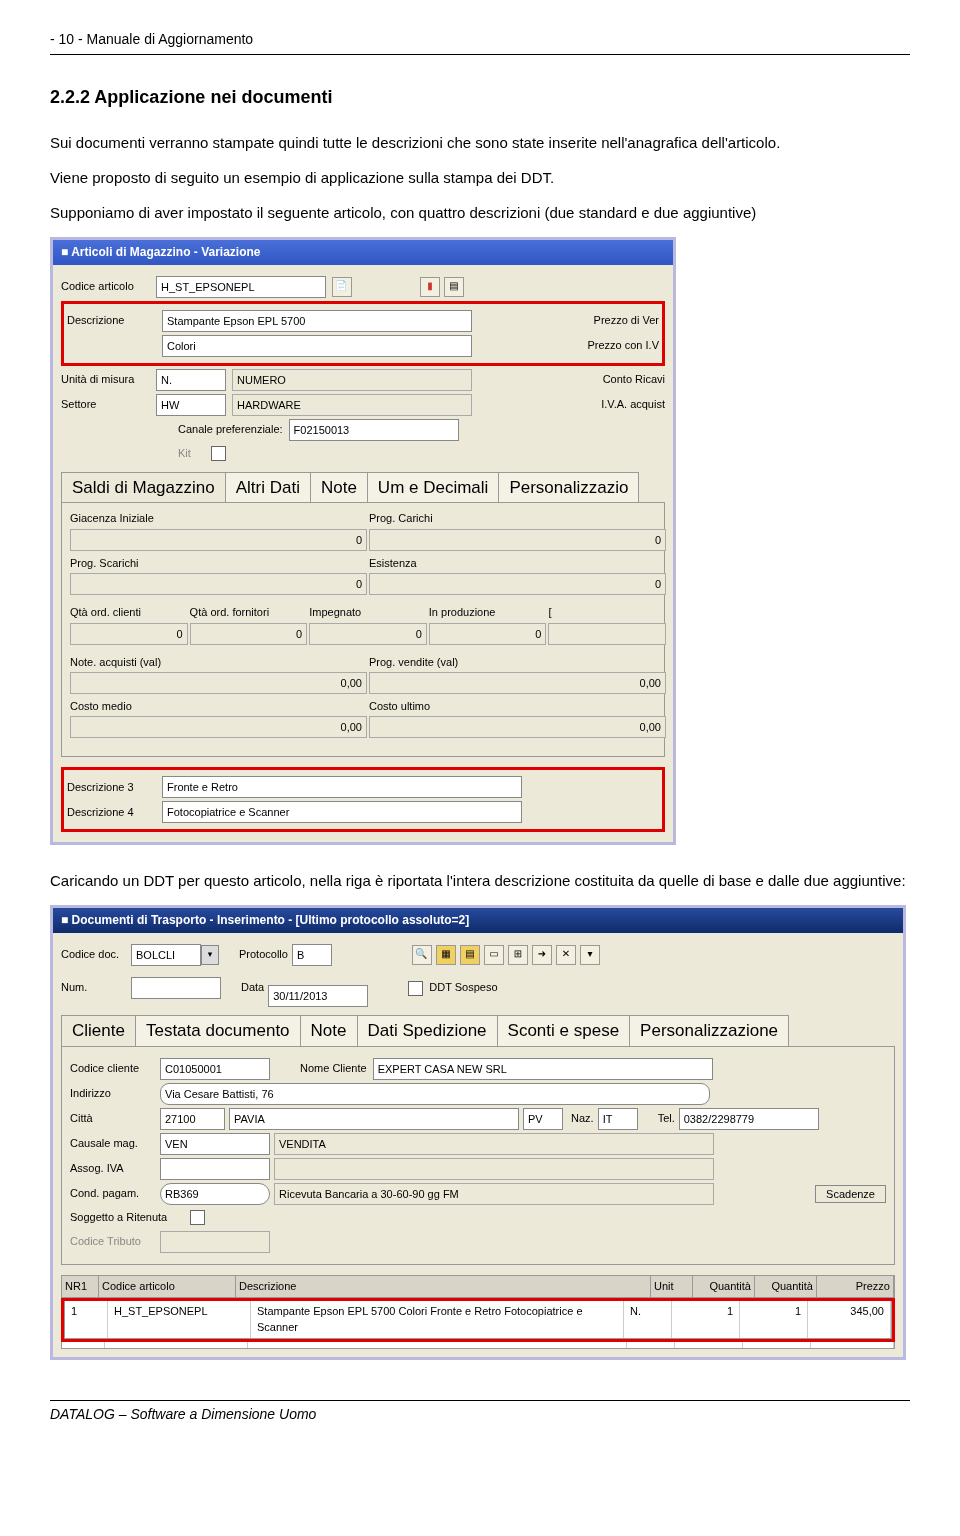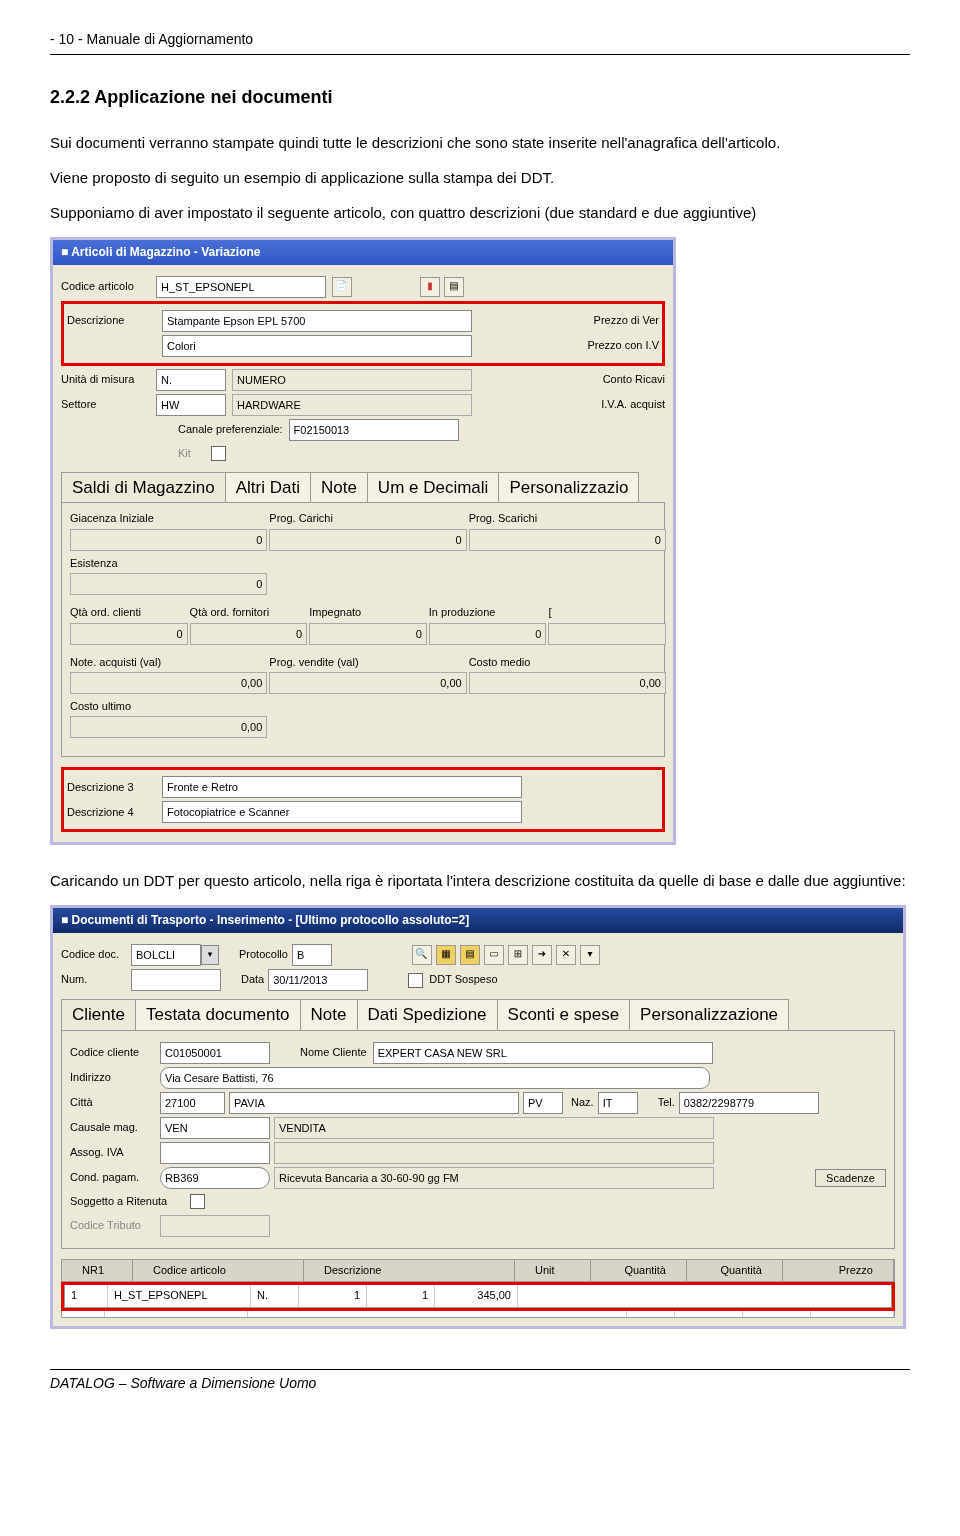--- a/index.html
+++ b/index.html
@@ -101,21 +101,21 @@
   .tab.active {
     background: #ece9d8;
   }
   .panel {
     border: 1px solid #999;
     background: #ece9d8;
     padding: 8px;
   }
   .grid4 {
     display: grid;
-    grid-template-columns: repeat(3, 1fr);
+    grid-template-columns: repeat(2, 1fr);
     gap: 5px 12px;
     margin-bottom: 10px;
   }
   .grid5 {
     display: grid;
     grid-template-columns: repeat(5, 1fr);
     gap: 5px 12px;
     margin-bottom: 10px;
   }
   .gcell .glabel {
@@ -168,21 +168,21 @@
   .win2 {
     width: 850px;
   }
   .table-hdr {
     background: #d8d5c8;
     display: flex;
     border: 1px solid #999;
   }
   .table-hdr > div {
     border-right: 1px solid #999;
-    padding: 3px 20px;
+    padding: 3px 3px;
     font-size: 11px;
   }
   .table-row {
     display: flex;
     background: #fff;
     border: 1px solid #999;
     border-top: none;
   }
   .table-row > div {
     border-right: 1px solid #ccc;
@@ -336,21 +336,21 @@
         <span class="ti">➜</span>
         <span class="ti">✕</span>
         <span class="ti">▾</span>
       </div>
     </div>
 
     <div class="row">
       <span class="lbl" style="width:70px">Num.</span>
       <input class="txt" style="width: 80px;">
       <span style="margin-left:20px">Data</span>
-      <input class="txt" style="width: 90px; margin-left: 4px;" value="30/11/2013">
+      <input class="txt" style="width: 90px; margin-left: 4px; margin-top: 16px;" value="30/11/2013">
       <span class="checkbox" style="margin-left:40px"></span>
       <span style="margin-left:6px">DDT Sospeso</span>
     </div>
 
     <div class="tabs">
       <div class="tab active">Cliente</div>
       <div class="tab">Testata documento</div>
       <div class="tab">Note</div>
       <div class="tab">Dati Spedizione</div>
       <div class="tab">Sconti e spese</div>
@@ -410,20 +410,21 @@
         <div class="col-desc">Descrizione</div>
         <div class="col-unit">Unit</div>
         <div class="col-qty1">Quantità</div>
         <div class="col-qty2">Quantità</div>
         <div class="col-price">Prezzo</div>
       </div>
       <div class="redbox" style="padding:0;margin:0;border-width:3px">
         <div class="table-row">
           <div class="col-nr">1</div>
           <div class="col-code">H_ST_EPSONEPL</div>
+          <div class="col-desc">Stampante Epson EPL 5700 Colori Fronte e Retro Fotocopiatrice e Scanner</div>
           <div class="col-unit">N.</div>
           <div class="col-qty1">1</div>
           <div class="col-qty2">1</div>
           <div class="col-price">345,00</div>
         </div>
       </div>
       <div class="table-row">
         <div class="col-nr"></div>
           <div class="col-code"></div>
           <div class="col-desc"></div>

